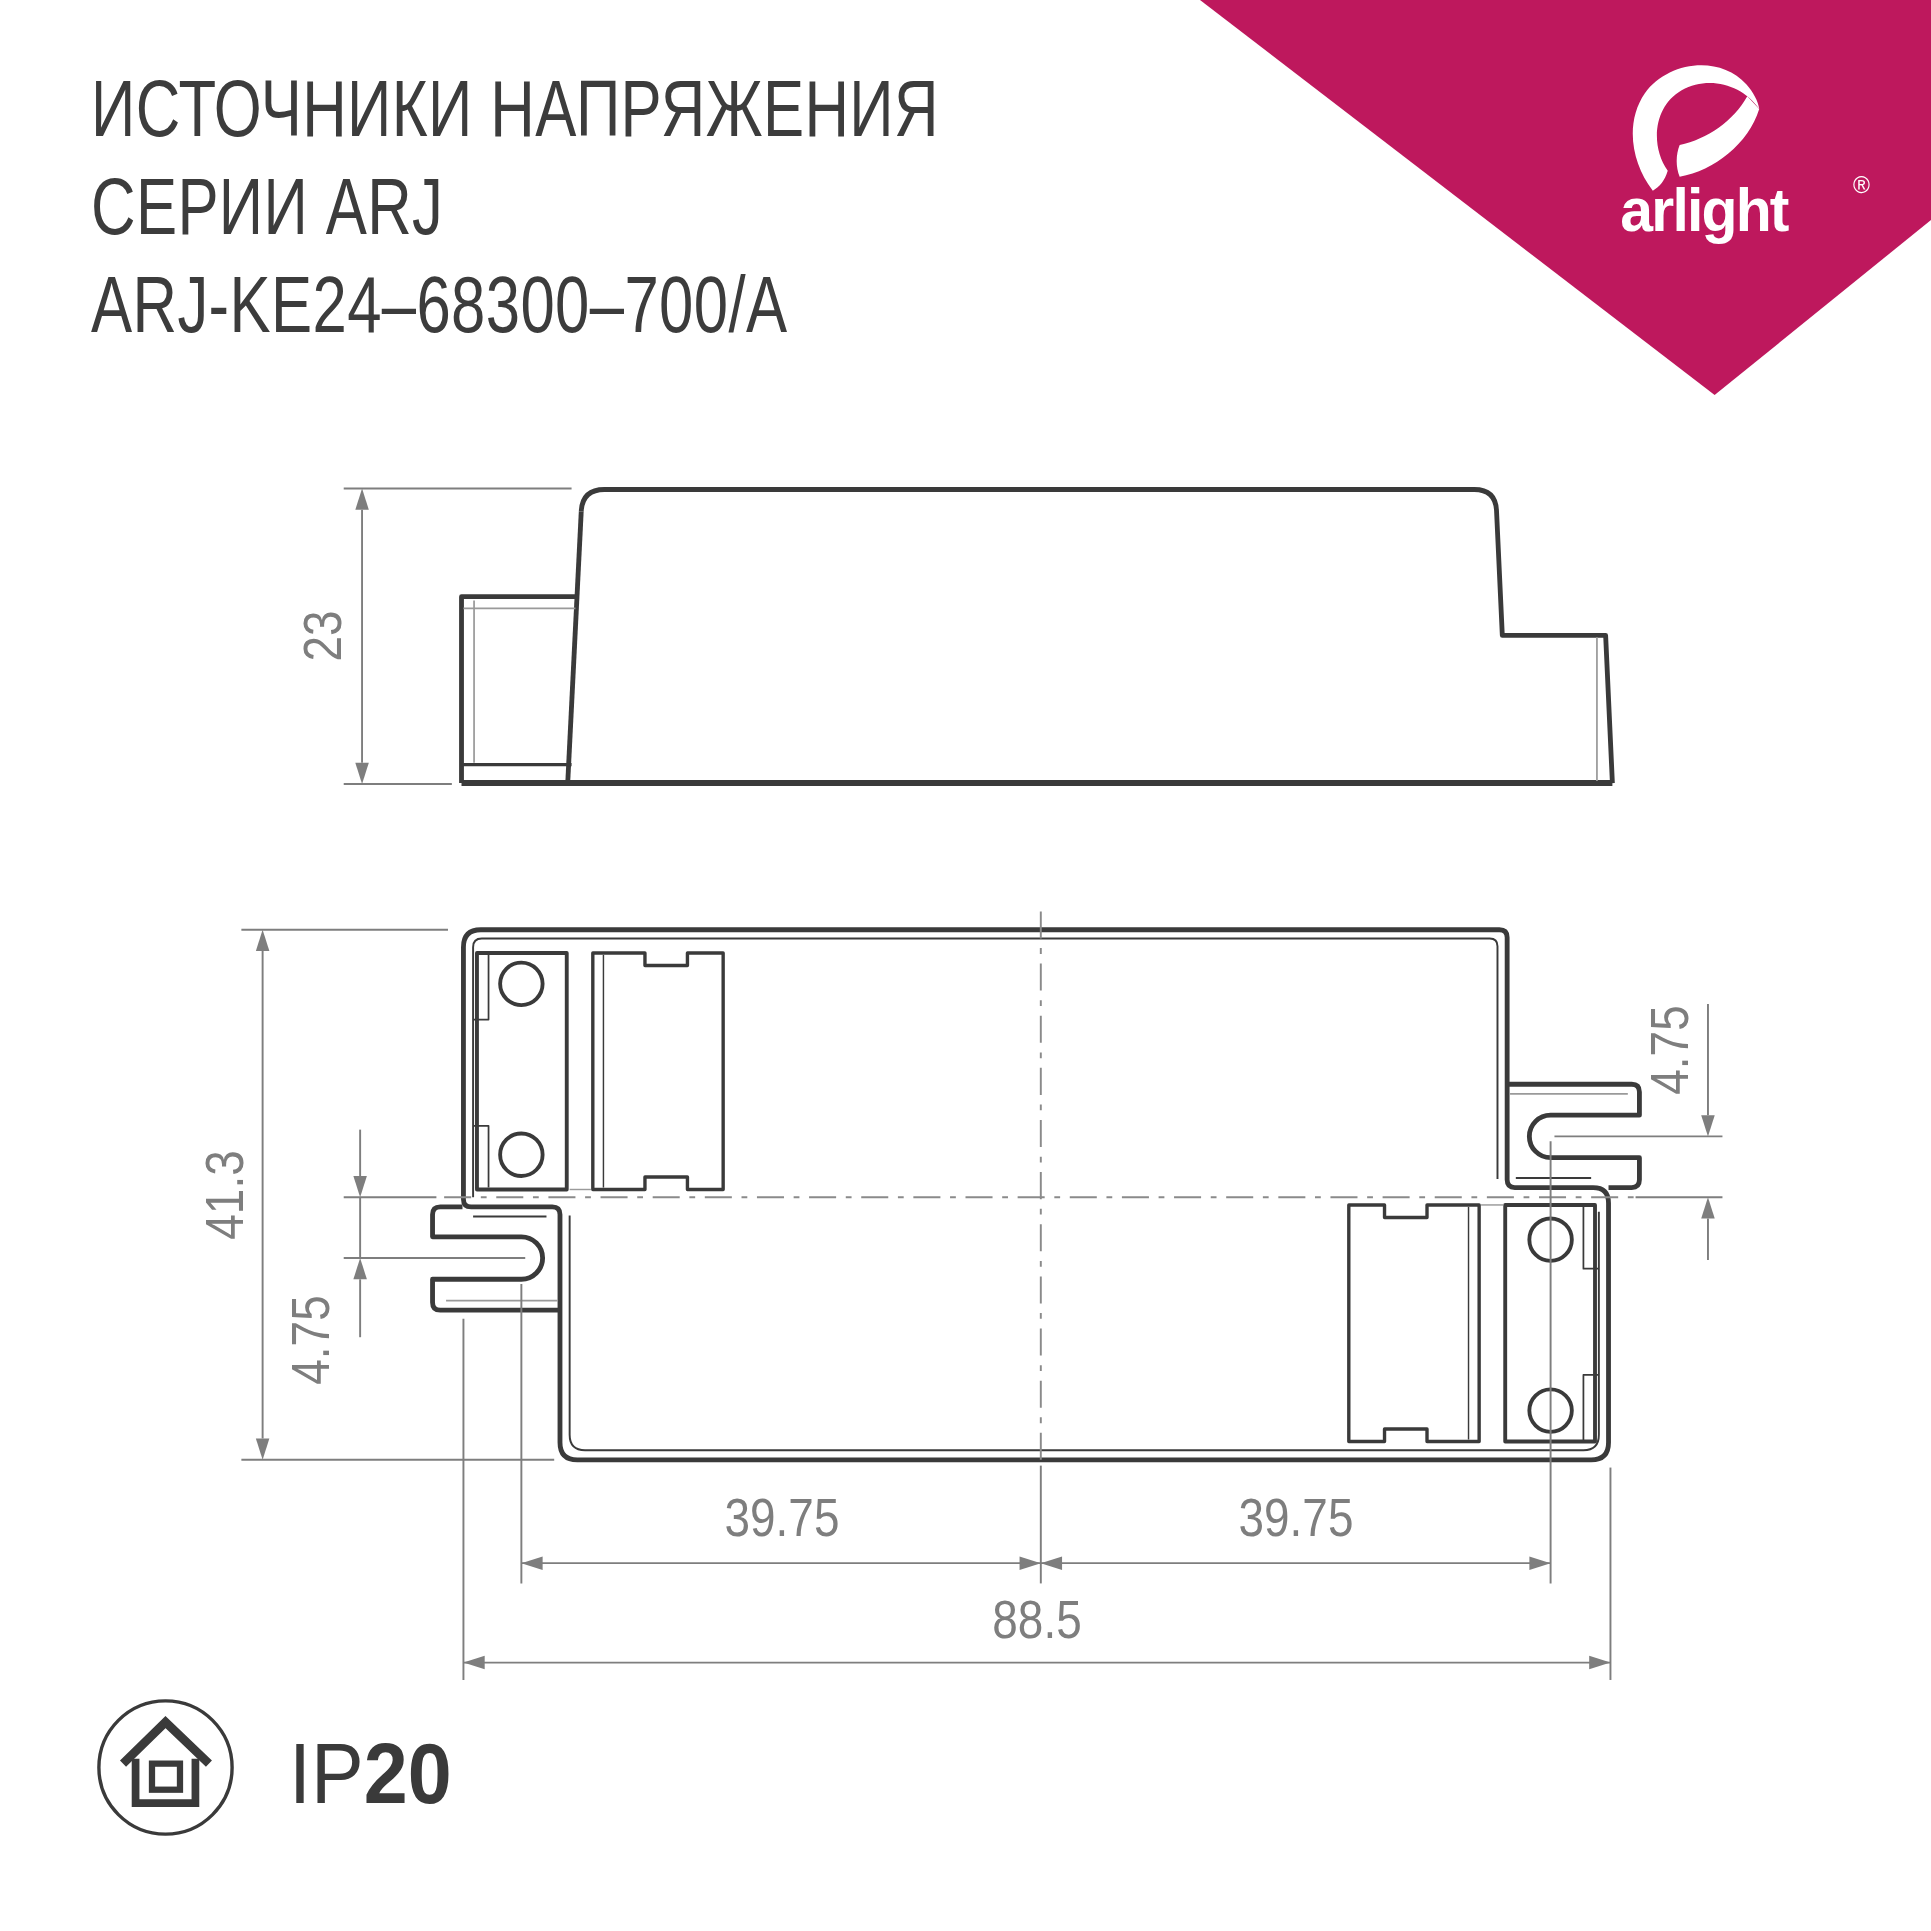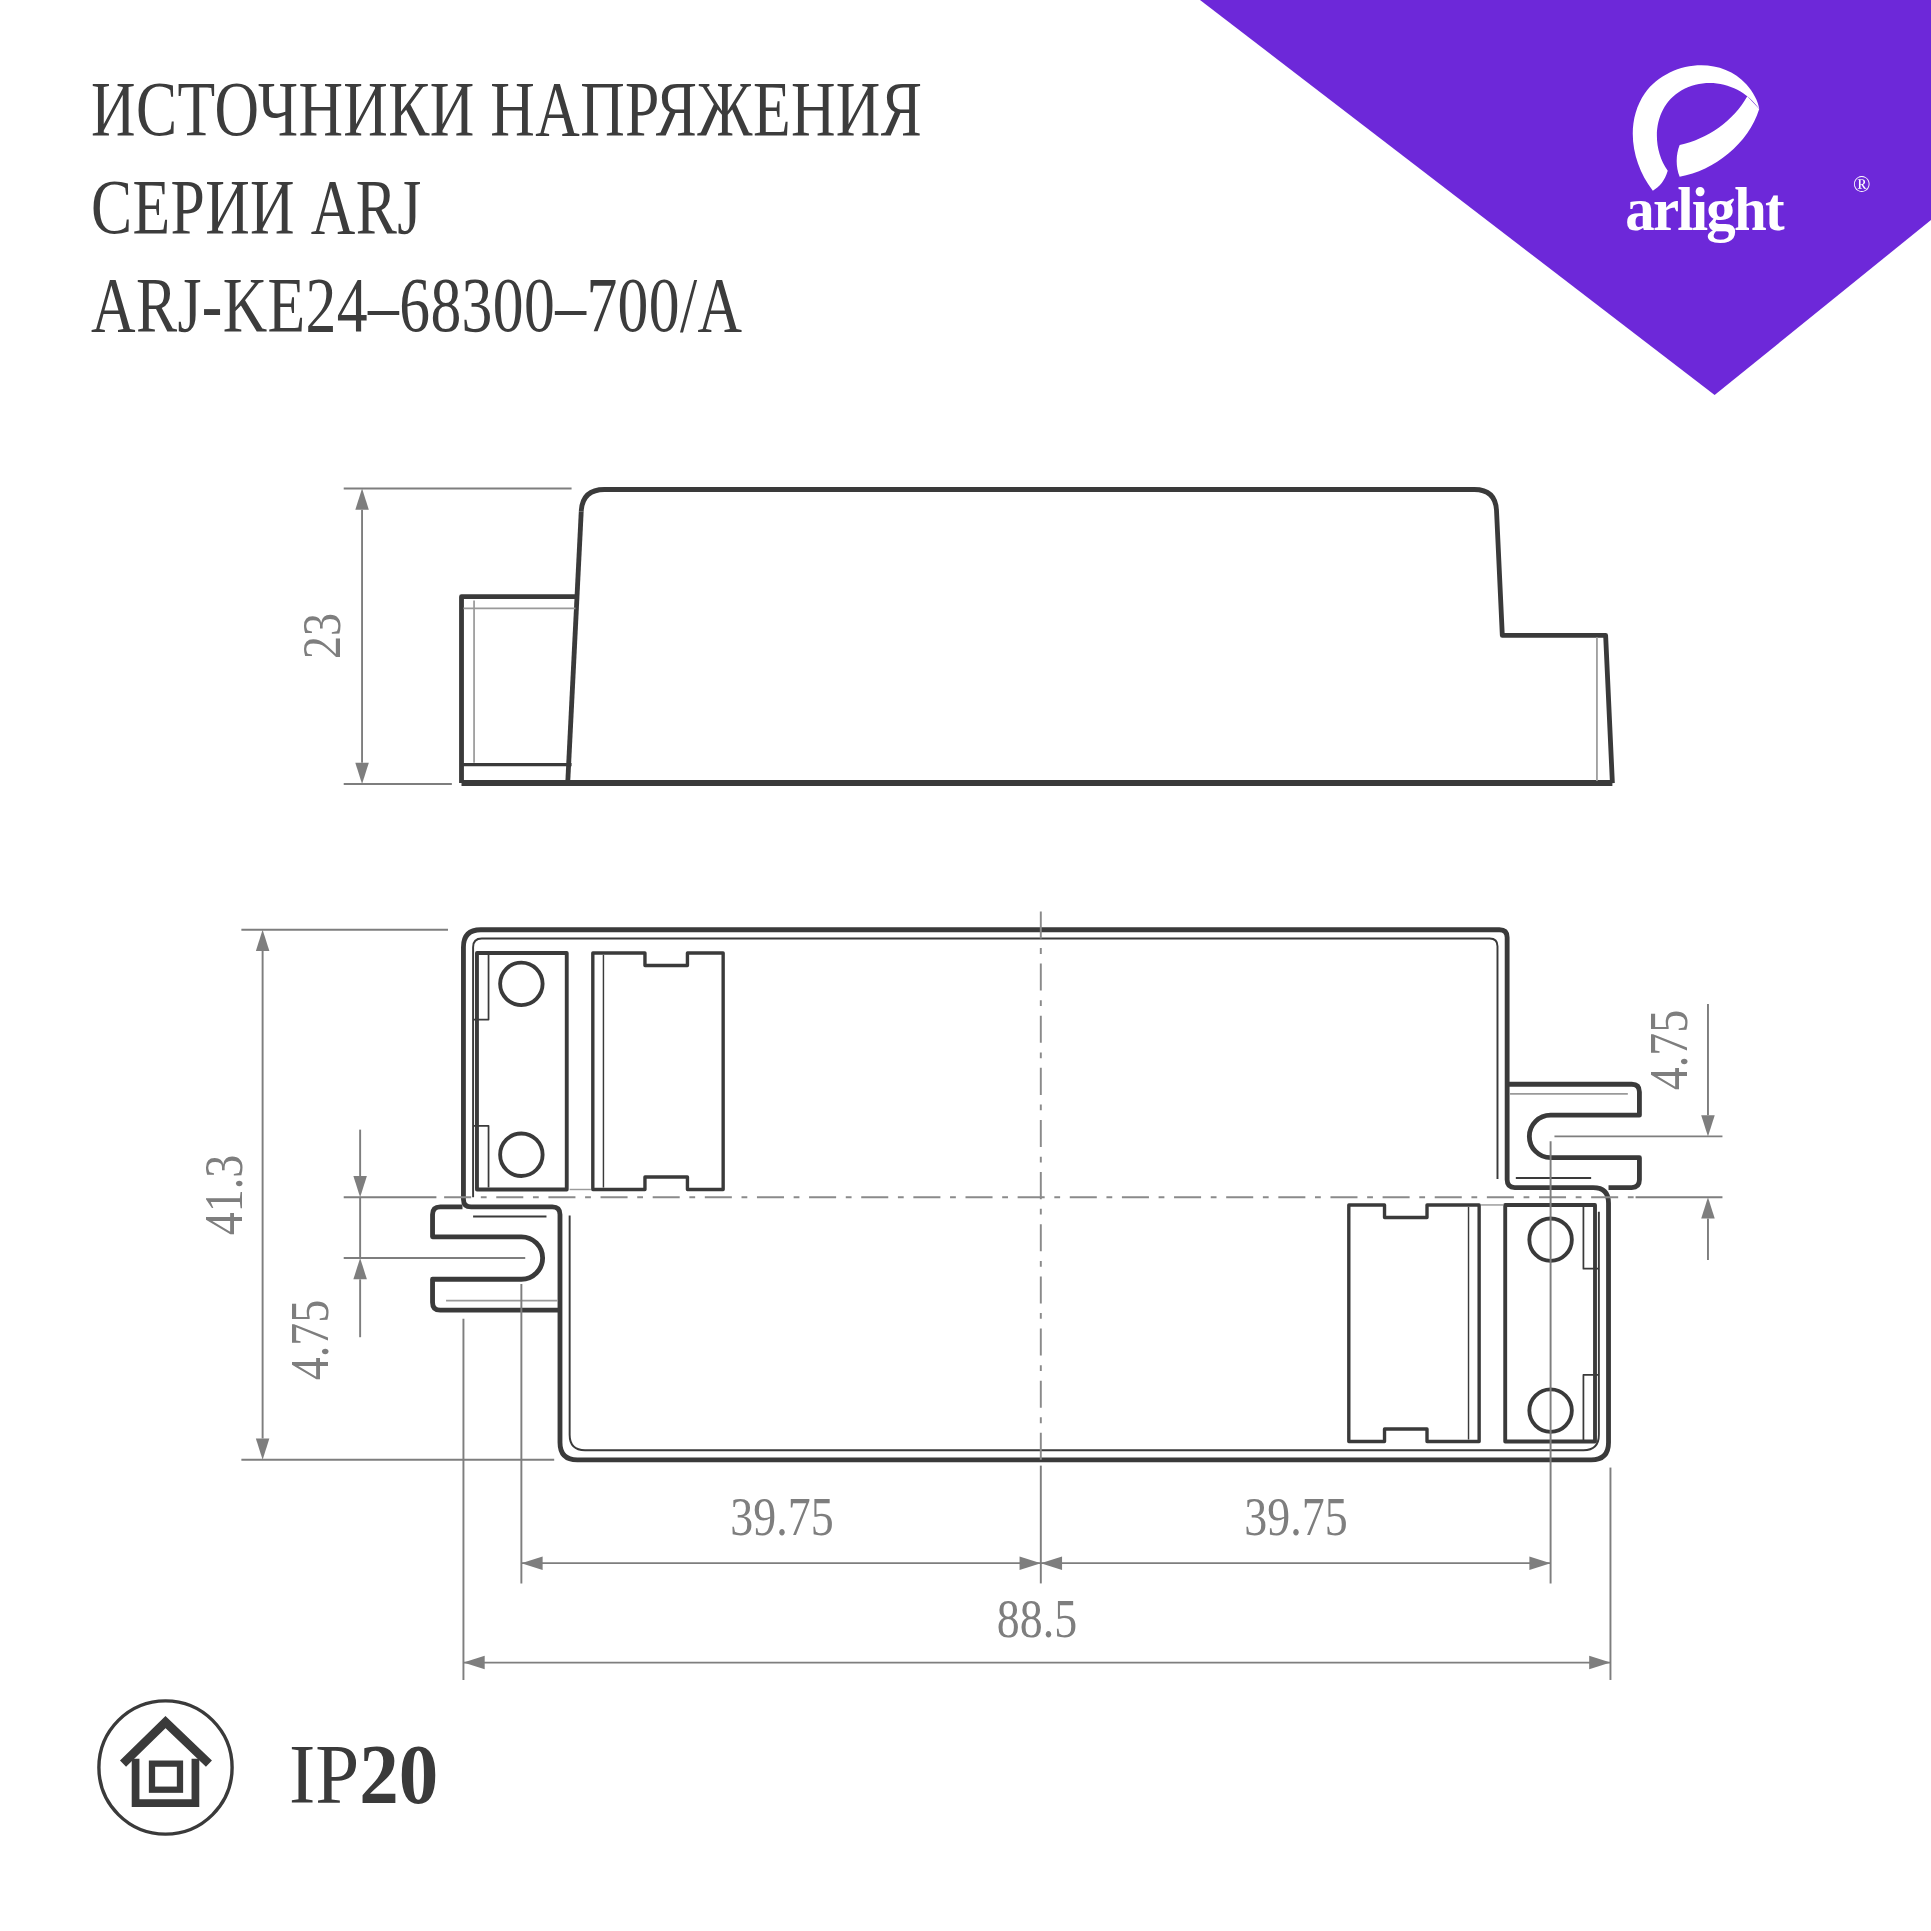--- a/index.html
+++ b/index.html
@@ -1,24 +1,24 @@
 <!DOCTYPE html>
 <html><head>
 <meta charset="utf-8">
 <style>
   html,body{margin:0;padding:0;background:#fff;}
   .canvas{position:relative;width:1931px;height:1931px;background:#ffffff;overflow:hidden;
-          font-family:Liberation Serif, serif;}
+          font-family:Liberation Sans, sans-serif;}
   
   .title{position:absolute;left:91px;top:60px;color:#3c3c3c;
          font-size:79px;line-height:98px;font-weight:400;
          transform:scaleX(.78);transform-origin:left top;white-space:nowrap;letter-spacing:0.5px;}
   
   .logo-tri{position:absolute;left:1200px;top:0;width:731px;height:395px;
-            background:#6d28d9;
+            background:#be185d;
             clip-path:polygon(0 0,100% 0,100% 55.7%,70.4% 100%);}
   .logo-mark{position:absolute;left:423px;top:60px;width:174px;height:135px;}
   .logo-brand{position:absolute;left:359px;top:174px;width:290px;text-align:center;
               color:#fff;font-size:62px;font-weight:700;letter-spacing:-1.9px;
               transform:scaleX(.95);transform-origin:center;white-space:nowrap;}
   .logo-reg{position:absolute;left:653px;top:172px;color:#fff;font-size:23px;font-weight:400;}
   
   .draw{position:absolute;left:0;top:0;width:1931px;height:1931px;}
   .dim-label{position:absolute;color:#7e7e7e;font-size:54px;font-weight:400;white-space:nowrap;}
   .dim-label.h{transform:translate(-50%,-50%) scaleX(.85);}

